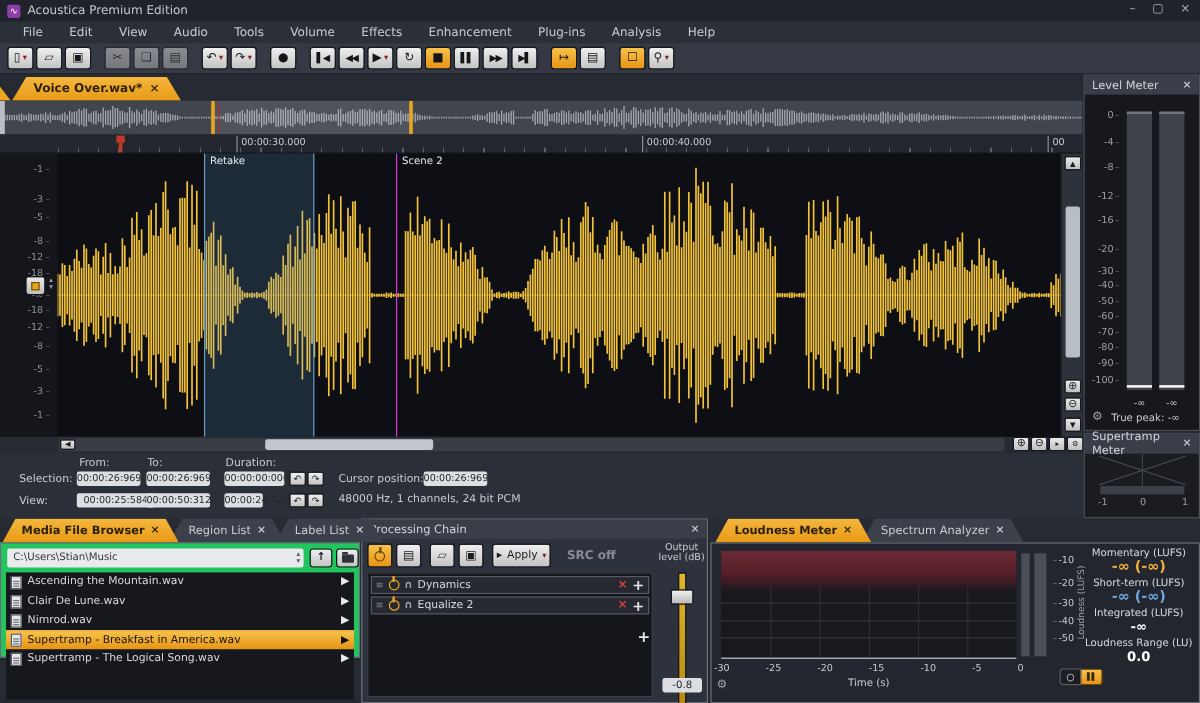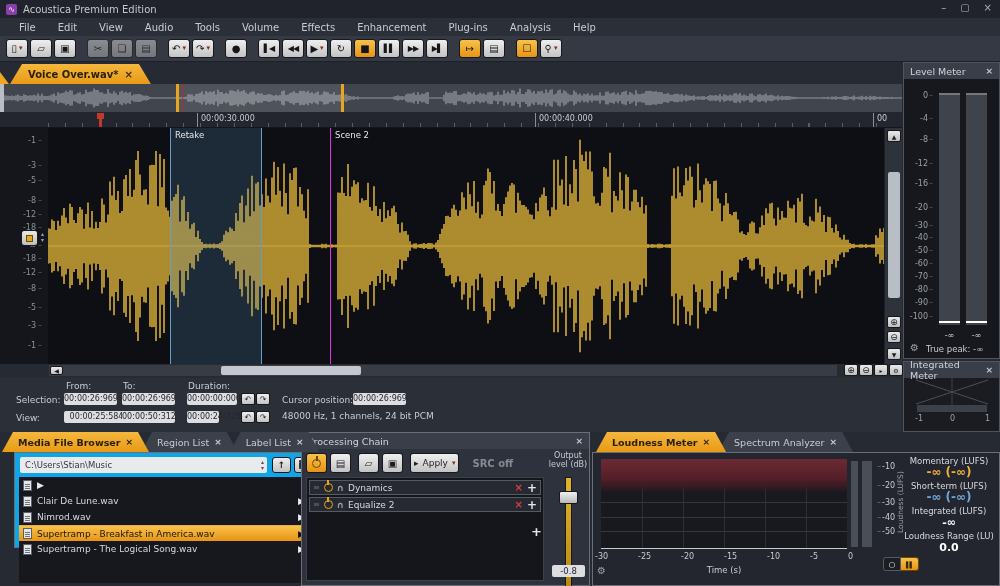--- a/index.html
+++ b/index.html
@@ -102,21 +102,21 @@
   .corr-t { position:absolute; top:52px; font-size:8px; color:#9aa0a8; }
 
   
   .btab { height:20px; background:#3c404a; color:#c8ccd2; font-size:9.5px; display:flex; align-items:center; gap:5px; clip-path:polygon(0 100%,11px 0,calc(100% - 11px) 0,100% 100%); padding:0 16px; margin-right:-8px; }
   .btab .tx { font-weight:bold; font-size:9px; }
   .btab.act { background:linear-gradient(#f4b73e,#e89a16); color:#2d2104; font-weight:bold; z-index:2; }
   .panel-body { position:absolute; background:#2e323c; border:1px solid #6a6e76; }
 
   
   #browser-tabs { position:absolute; left:2px; top:432px; display:flex; z-index:2; }
-  #browser-body { left:14px; top:452px; width:300px; height:96px; background:#0ea5e9; }
+  #browser-body { left:0; top:452px; width:300px; height:96px; background:#22c55e; }
   #path-combo { position:absolute; left:5px; top:4px; width:247px; height:16px; background:#e8eaee; border-radius:2px; color:#33363c; font-size:8.5px; line-height:16px; padding-left:5px; }
   #path-spin { position:absolute; right:3px; top:2px; display:flex; flex-direction:column; line-height:6px; font-size:6px; color:#55585e; }
   .pbtn { position:absolute; top:4px; width:19px; height:16px; background:linear-gradient(#efefef,#c3c3c3); border:1px solid #16181d; border-radius:3px; display:flex; align-items:center; justify-content:center; color:#1d1f24; font-weight:bold; font-size:9px; }
   #btn-up { left:257px; } #btn-folder { left:279px; }
   .fold { width:10px; height:7px; background:#2e323a; position:relative; border-radius:1px; }
   .fold:before { content:""; position:absolute; left:0; top:-2px; width:5px; height:2px; background:#2e323a; border-radius:1px 1px 0 0; }
   #file-list { position:absolute; left:4px; top:24px; width:290px; height:106px; background:#16181e; }
   .frow { height:16px; display:flex; align-items:center; padding:0 4px; color:#d6dae0; font-size:9px; }
   .frow.sel { background:linear-gradient(#f7c24b,#e89414); color:#16140c; border-top:1px solid #fff3; }
   .ficon { width:9px; height:11px; background:#e4e6ea; border:1px solid #5a5e66; margin-right:5px; position:relative; flex:none; }
@@ -422,21 +422,21 @@
     <div class="lm-bar" id="lm-b2"></div>
     <span class="lm-inf" style="left:35px">-∞</span>
     <span class="lm-inf" style="left:62px">-∞</span>
     <span id="lm-gear">⚙</span>
     <span id="lm-truepeak">True peak: -∞</span>
   </div>
 </div>
 
 <div id="corr-meter">
   <div class="ptitle">
-    <span>Integrated Meter</span>
+    <span>Supertramp Meter</span>
     <span class="tx">×</span>
   </div>
   <svg width="95" height="28" style="position:absolute;left:0;top:16px">
     <line x1="12" y1="2" x2="84" y2="26" stroke="#4a4e56" stroke-width="1"></line>
     <line x1="84" y1="2" x2="12" y2="26" stroke="#4a4e56" stroke-width="1"></line>
     <line x1="48" y1="0" x2="48" y2="28" stroke="#3c4048" stroke-width="1"></line>
   </svg>
   <div id="corr-bar"></div>
   <span class="corr-t" style="left:11px">-1</span>
   <span class="corr-t" style="left:46px">0</span>
@@ -467,20 +467,21 @@
     </span>
   </div>
   <div class="pbtn" id="btn-up">↑</div>
   <div class="pbtn" id="btn-folder">
       <span class="fold"></span>
     </div>
   <div id="file-list">
 
   <div class="frow">
         <span class="ficon"></span>
+        <span class="fname">Ascending the Mountain.wav</span>
         <span class="fplay">▶</span>
       </div>
       <div class="frow">
         <span class="ficon"></span>
         <span class="fname">Clair De Lune.wav</span>
         <span class="fplay">▶</span>
       </div>
       <div class="frow">
         <span class="ficon"></span>
         <span class="fname">Nimrod.wav</span>

